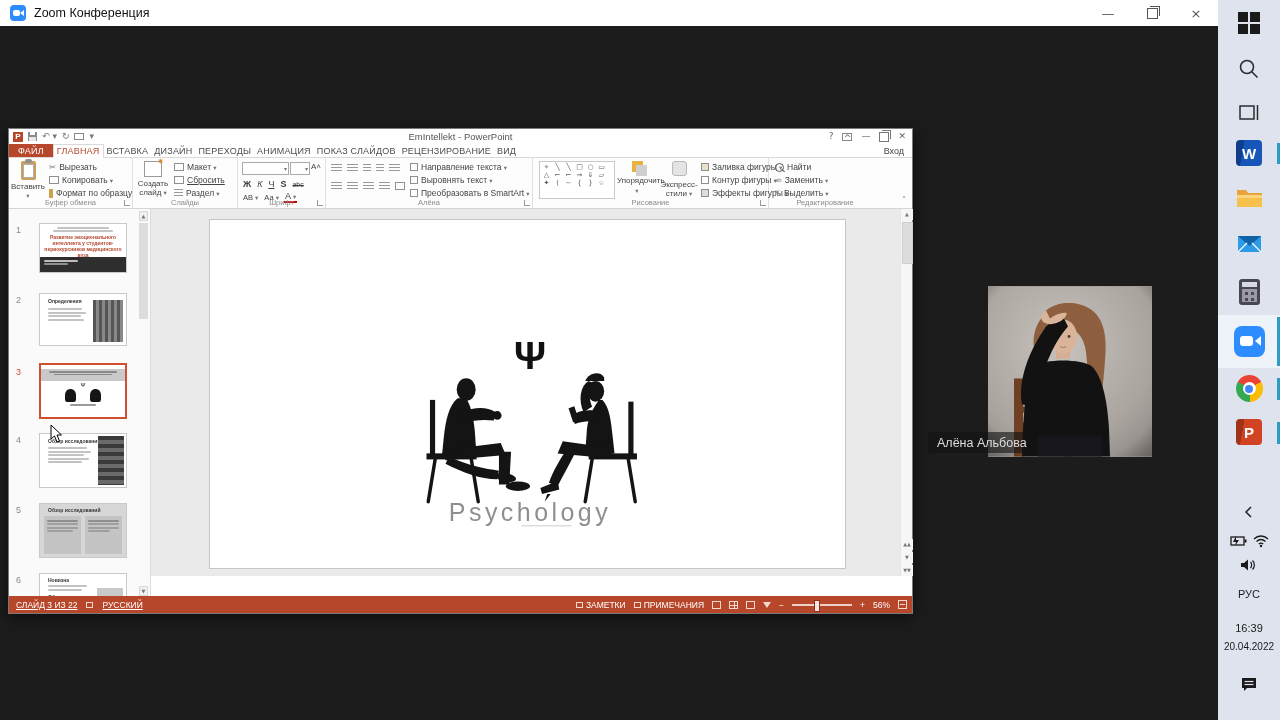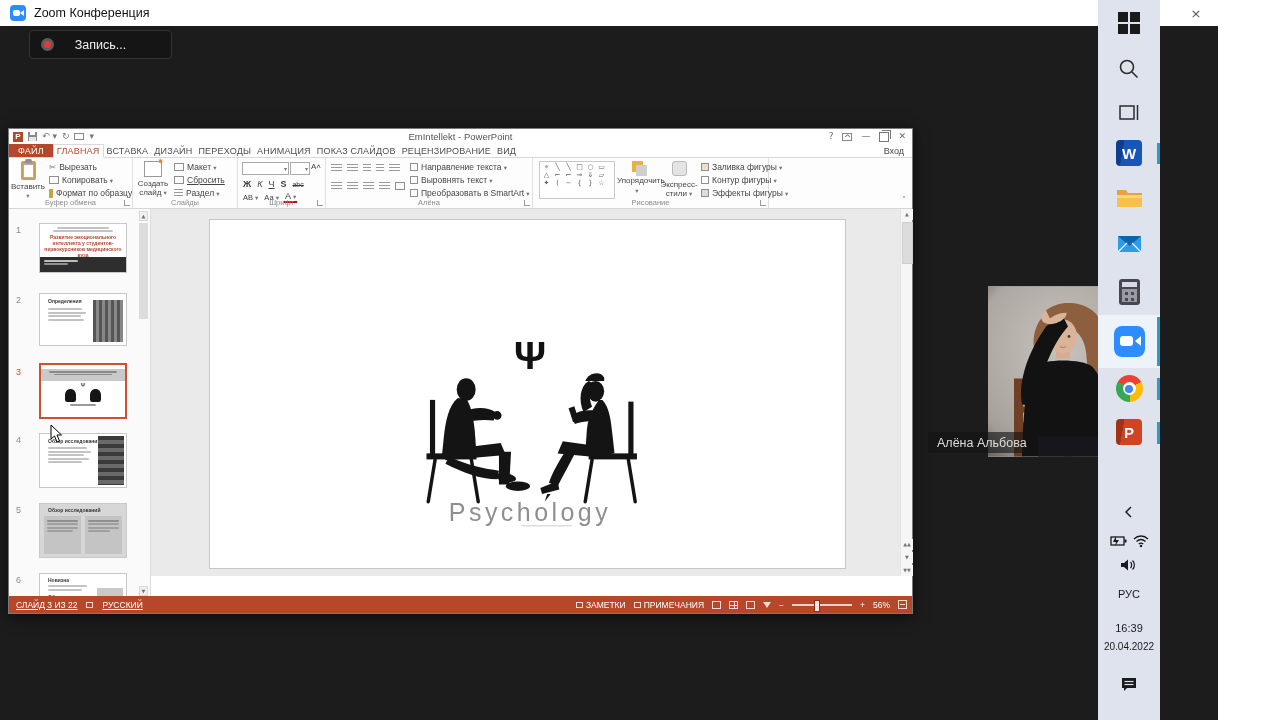--- a/index.html
+++ b/index.html
@@ -1,17 +1,17 @@
 <!DOCTYPE html>
 <html><head>
 <meta charset="utf-8">
 <style>
   html,body{margin:0;padding:0;width:1280px;height:720px;overflow:hidden;
     font-family:"Liberation Sans",sans-serif;-webkit-font-smoothing:antialiased;}
-  .screen{position:relative;width:1160px;height:720px;background:#1c1c1c;}
+  .screen{position:relative;width:1280px;height:720px;background:#1c1c1c;}
 
   
   .titlebar{position:absolute;left:0;top:0;width:1218px;height:26px;background:#fff;
     border-bottom:1px solid #e3e3e3;display:flex;align-items:center;}
   .zlogo{width:16px;height:16px;border-radius:4px;background:#2D8CFF;margin:0 8px 0 10px;position:relative;}
   .zlogo:before{content:"";position:absolute;left:3px;top:5px;width:7px;height:6px;background:#fff;border-radius:2px;}
   .zlogo:after{content:"";position:absolute;right:2px;top:5px;border-top:3px solid transparent;border-bottom:3px solid transparent;border-right:4px solid #fff;}
   .ztitle{font-size:12.5px;color:#111;}
   .wctrls{margin-left:auto;display:flex;height:100%;}
   .wbtn{width:44px;height:100%;display:flex;align-items:center;justify-content:center;color:#555;font-size:13px;font-family:"DejaVu Sans",sans-serif;}
@@ -160,24 +160,20 @@
       <div class="wbtn">—</div>
       <div class="wbtn">
           <span class="restore"></span>
         </div>
       <div class="wbtn">×</div>
     </div>
   </div>
 
   <div class="stage">
 
-    <div class="rec-pill">
-      <span class="rec-dot"></span>
-      <span class="rec-txt">Запись...</span>
-    </div>
 
     <div class="ppt">
 
       <div class="ppt-titlebar">
         <div class="ppt-title">EmIntellekt - PowerPoint</div>
         <div class="qat">
           <span class="pptlogo">P</span>
           <span class="savebox"></span>
           <span class="g">↶ ▾</span>
           <span class="g">↻</span>
@@ -344,20 +340,35 @@
             <span class="dd">Контур фигуры</span>
           </div>
           <div class="rrow" style="left:168px;top:29px;">
             <span class="ic-sq" style="width:8px;background:#dcdcdc;"></span>
             <span class="dd">Эффекты фигуры</span>
           </div>
           <div class="rg-label">Рисование</div>
           <span class="launch"></span>
         </div>
 
+        <div class="rg" style="left:760px;width:112px;border-right:none;">
+          <div class="rrow" style="left:6px;top:3px;">
+            <span class="ic-search"></span>
+            <span>Найти</span>
+          </div>
+          <div class="rrow" style="left:6px;top:16px;">
+            <span style="font-size:6px;color:#777;">ab</span>
+            <span class="dd">Заменить</span>
+          </div>
+          <div class="rrow" style="left:6px;top:29px;">
+            <span style="font-family:'DejaVu Sans',sans-serif;font-size:7px;color:#777;">⇱</span>
+            <span class="dd">Выделить</span>
+          </div>
+          <div class="rg-label">Редактирование</div>
+        </div>
 
         <span class="collapse">˄</span>
       </div>
 
       <div class="ppt-body">
 
         <div class="thumbs">
           <span class="tnum" style="top:16px;">1</span>
           <div class="thumb" style="top:14px;">
             <div class="ml" style="width:60%;margin:3px auto 1px auto;"></div>

